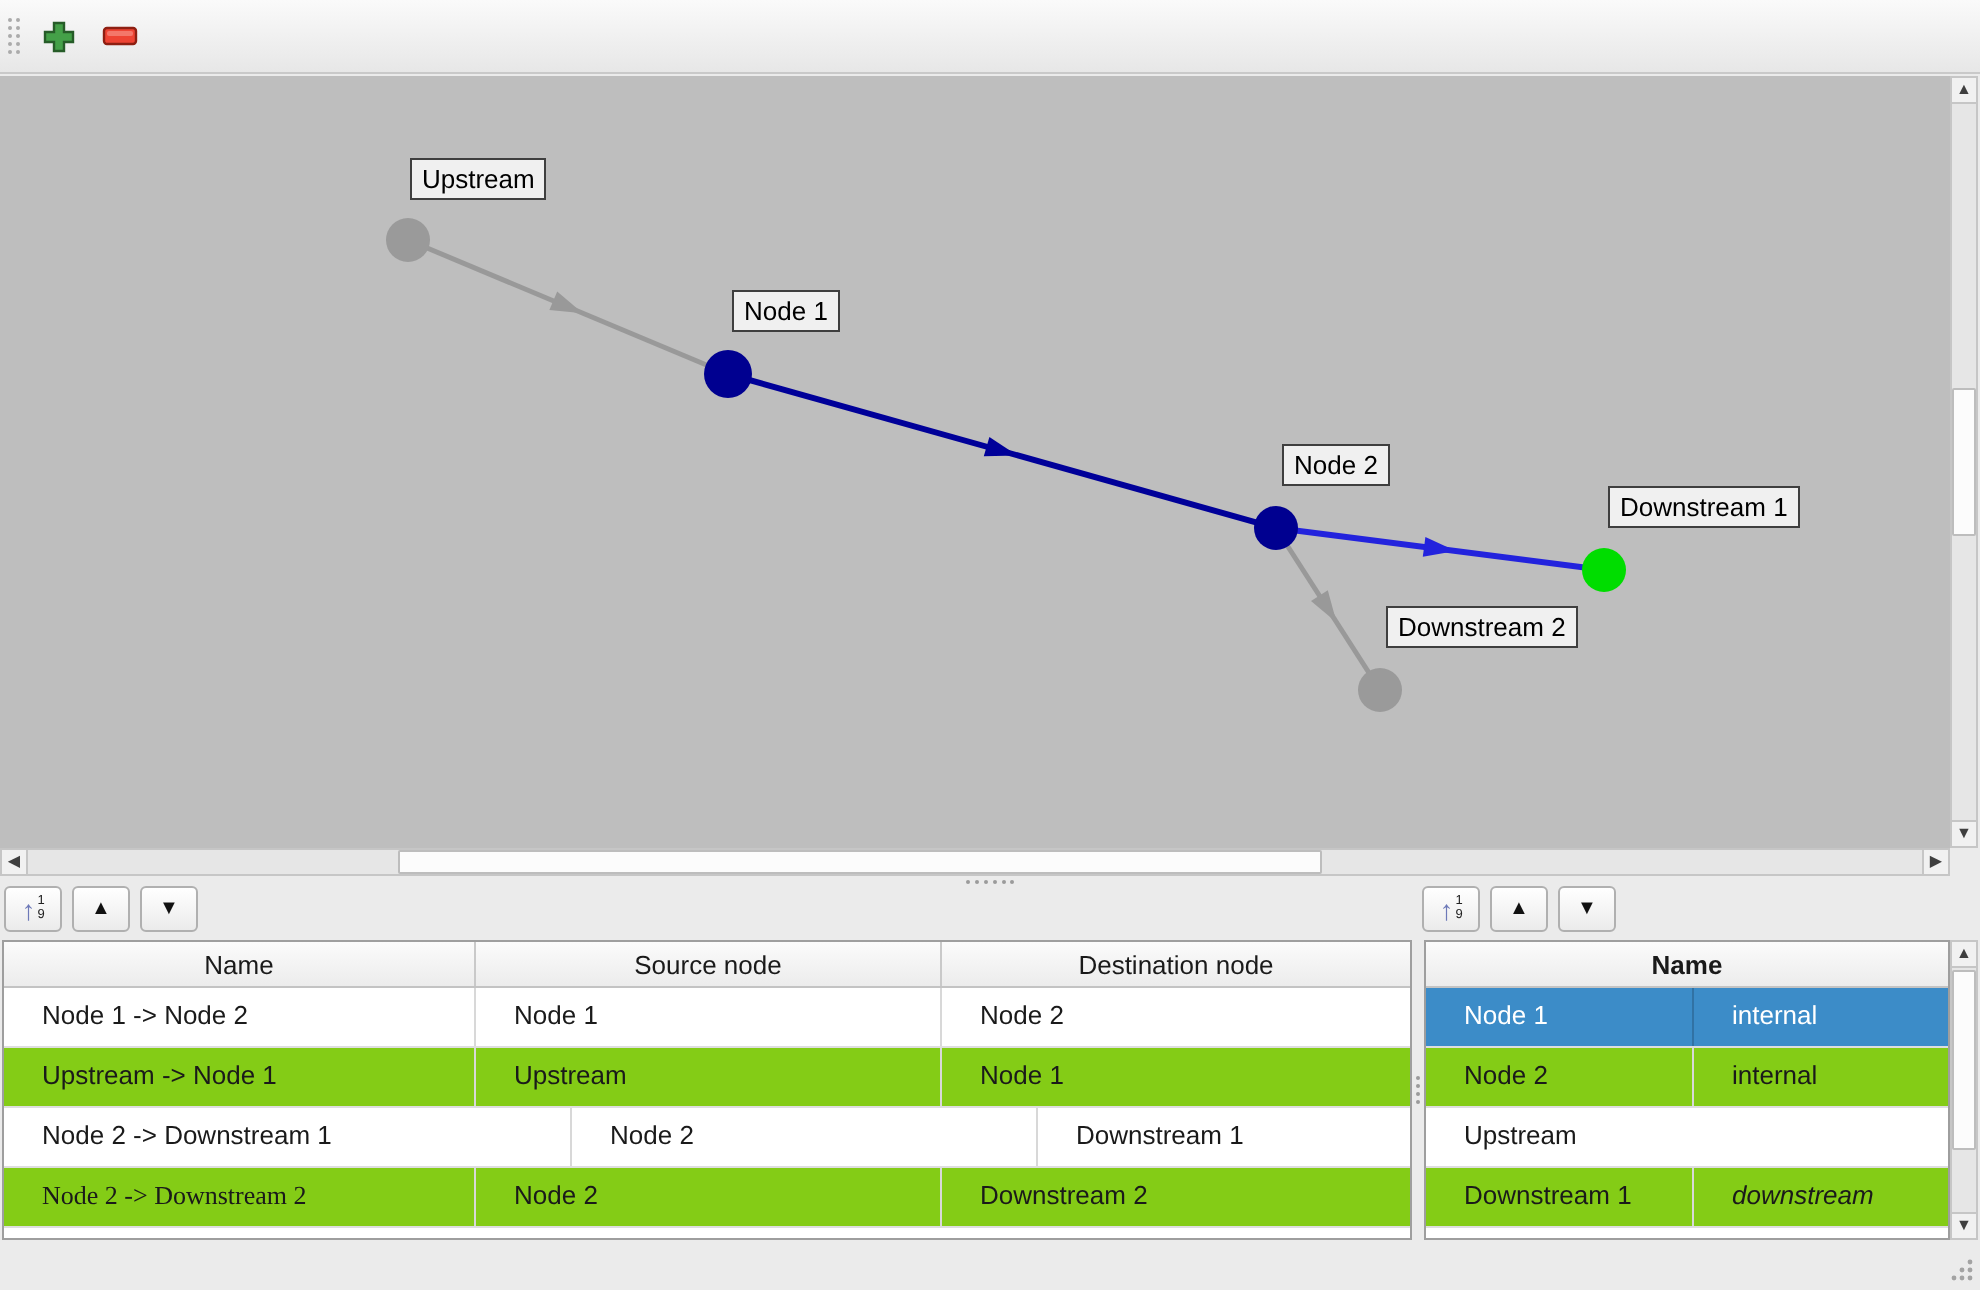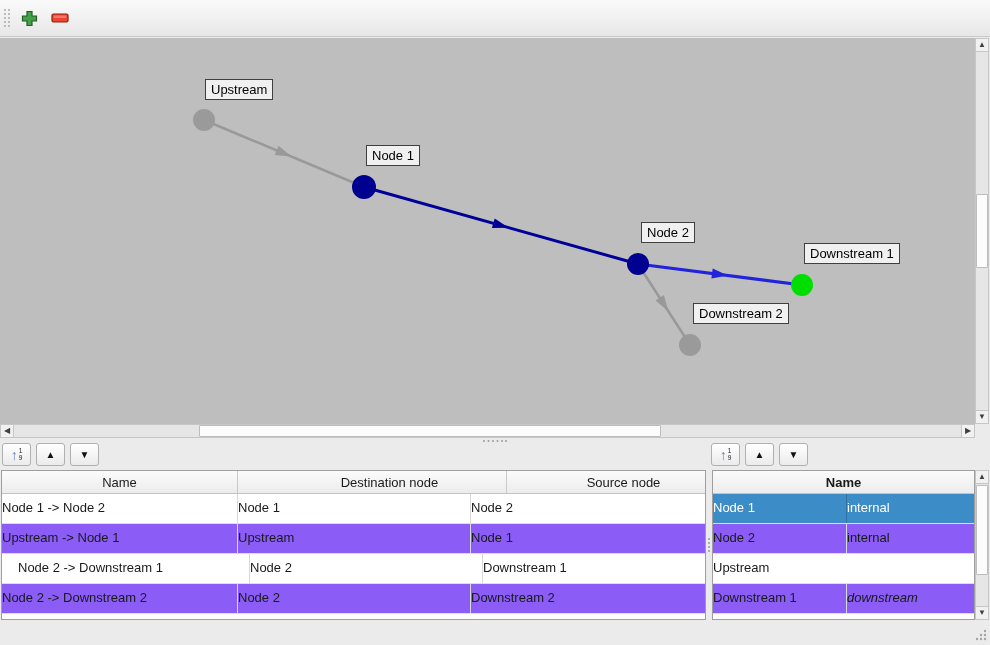--- a/index.html
+++ b/index.html
@@ -55,30 +55,30 @@
   .sort-glyph{color:#6d79b8;font-weight:bold;font-size:14px;line-height:14px;}
   .tri-glyph{color:#111;font-size:10px;line-height:10px;}
   .sort-digits{display:flex;flex-direction:column;font-size:6.5px;line-height:6.5px;color:#222;margin-left:1px;}
 
   
   .table{position:absolute;top:470px;height:150px;background:#fff;border:1px solid #9e9e9e;
          box-sizing:border-box;overflow:hidden;}
   #edge-table{left:1px;width:705px;}
   #node-table{left:712px;width:263px;}
   .t-head{display:flex;height:23px;background:linear-gradient(#fbfbfb,#ececec);
-          border-bottom:1px solid #c3c3c3;box-sizing:border-box;gap:35px;}
+          border-bottom:1px solid #c3c3c3;box-sizing:border-box;}
   .t-head .th{display:flex;align-items:center;justify-content:center;border-right:1px solid #c9c9c9;
               box-sizing:border-box;overflow:hidden;white-space:nowrap;}
   .t-head .th:last-child{border-right:none;flex:1;}
   .bold-head .th{font-weight:bold;}
   .t-row{display:flex;height:30px;border-bottom:1px solid #dedede;box-sizing:border-box;}
-  .t-row .td{padding-left:0;line-height:28px;border-right:1px solid #d8d8d8;box-sizing:border-box;
+  .t-row .td{padding-left:19px;line-height:28px;border-right:1px solid #d8d8d8;box-sizing:border-box;
              overflow:hidden;white-space:nowrap;}
   .t-row .td:last-child{border-right:none;flex:1;}
-  .t-row.alt{background:#8b5cf6;}
+  .t-row.alt{background:#84cc16;}
   .t-row.selected{color:#ffffff;}
   .t-row.selected .td{border-right-color:rgba(0,0,0,0.18);}
 
   .resize-grip{position:absolute;left:974px;top:628px;}
 </style>
 </head>
 <body>
 
 <div id="app">
 
@@ -195,40 +195,40 @@
         <span class="tri-glyph">▲</span>
       </div>
       <div class="tool-btn">
         <span class="tri-glyph">▼</span>
       </div>
     </div>
 
   <div id="edge-table" class="table">
       <div class="t-head">
         <div class="th" style="width: 236px;">Name</div>
+        <div class="th" style="width: 233px;">Source node</div>
         <div class="th" style="width: 234px;">Destination node</div>
-        <div class="th" style="width: 233px;">Source node</div>
       </div>
       <div class="t-row">
         <div class="td" style="width: 236px;">Node 1 -&gt; Node 2</div>
         <div class="td" style="width: 233px;">Node 1</div>
         <div class="td" style="width: 234px;">Node 2</div>
       </div>
       <div class="t-row alt">
         <div class="td" style="width: 236px;">Upstream -&gt; Node 1</div>
         <div class="td" style="width: 233px;">Upstream</div>
         <div class="td" style="width: 234px;">Node 1</div>
       </div>
       <div class="t-row">
-        <div class="td" style="width: 232px; margin-left: 16px;">Node 2 -&gt; Downstream 1</div>
+        <div class="td" style="width: 284px;">Node 2 -&gt; Downstream 1</div>
         <div class="td" style="width: 233px;">Node 2</div>
         <div class="td" style="width: 234px;">Downstream 1</div>
       </div>
       <div class="t-row alt">
-        <div class="td" style="width: 236px;">Node 2 -&gt; Downstream 2</div>
+        <div class="td" style="width: 236px; font-family: Liberation Serif, serif;">Node 2 -&gt; Downstream 2</div>
         <div class="td" style="width: 233px;">Node 2</div>
         <div class="td" style="width: 234px;">Downstream 2</div>
       </div>
     </div>
 
   <div class="vsplitter">
     <svg width="4" height="16">
       <g fill="#9b9b9b">
         <circle cx="2" cy="2" r="1"></circle>
           <circle cx="2" cy="6" r="1"></circle>

